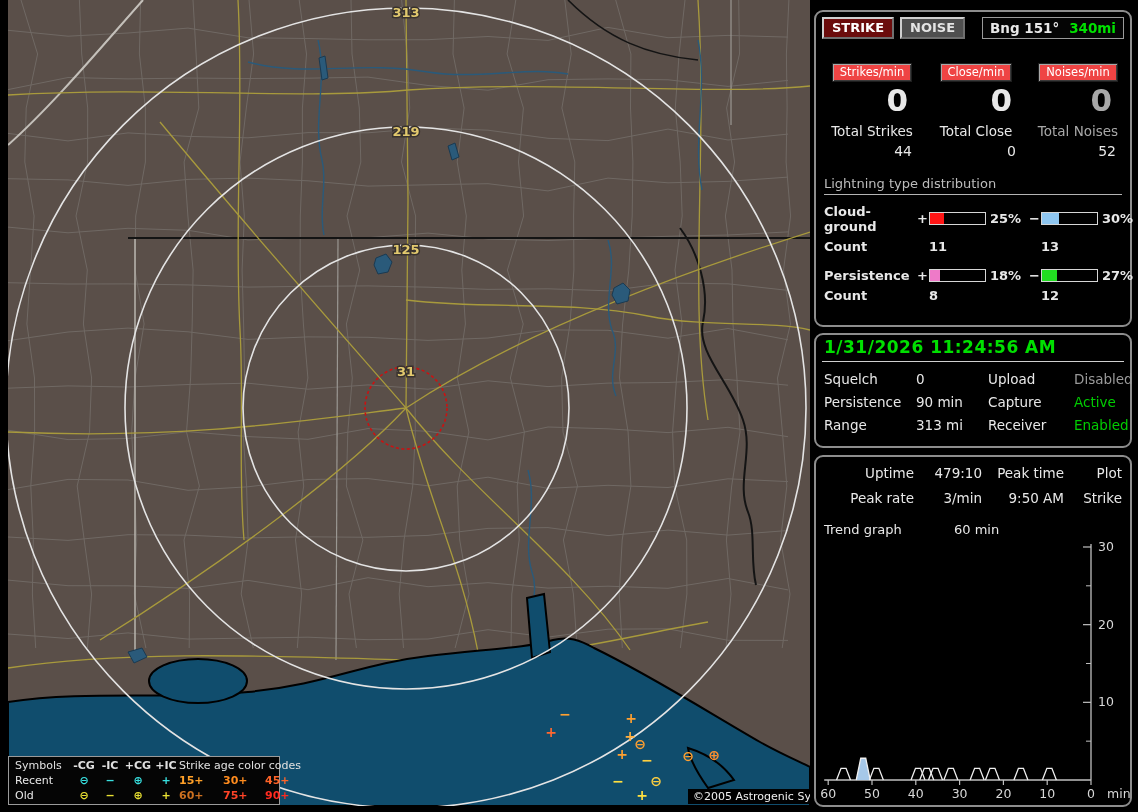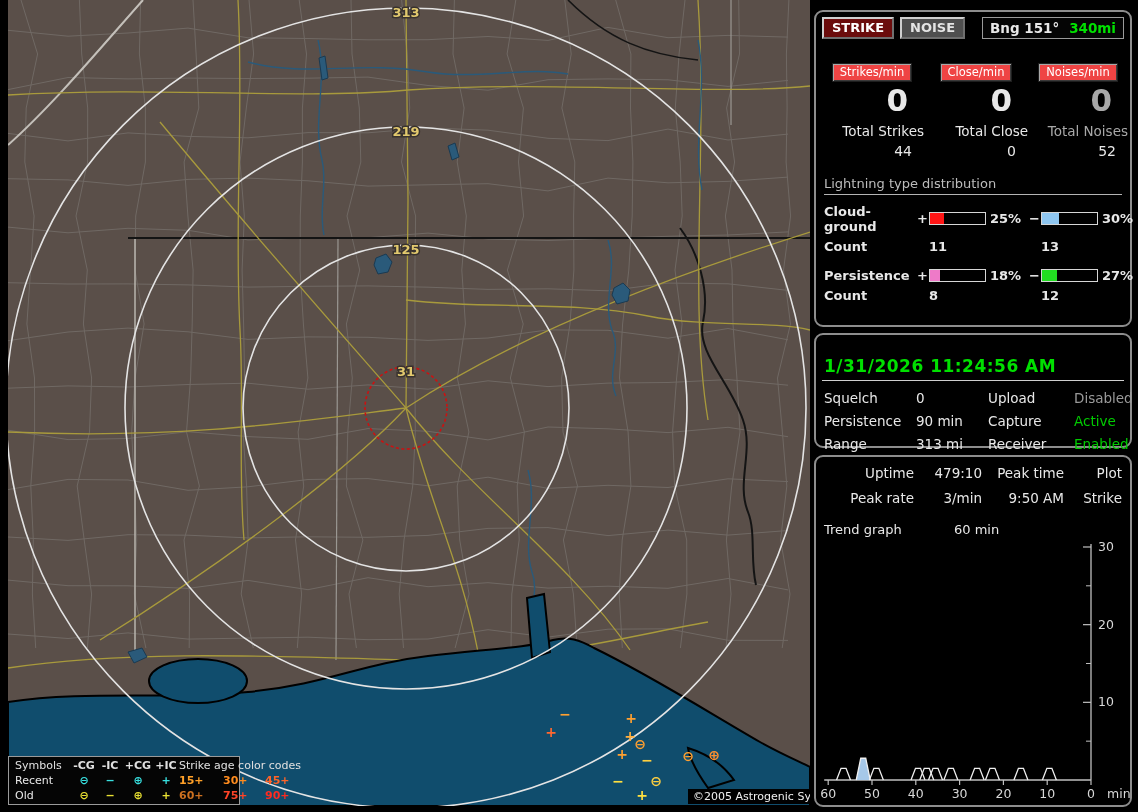--- a/index.html
+++ b/index.html
@@ -7,21 +7,21 @@
        font-family:"DejaVu Sans","Liberation Sans",sans-serif;color:#e8e8e8;}
 
   
   #map{position:absolute;left:8px;top:0;width:802px;height:806px;overflow:hidden;background:#7f1d1d;}
   #map svg{position:absolute;left:0;top:0;}
   #symbols span{position:absolute;transform:translate(-50%,-50%);font-weight:bold;font-size:14px;line-height:1;}
   #copyright{position:absolute;left:680px;top:789px;background:#000;color:#f0f0f0;
              font-size:11px;padding:1px 5px;white-space:nowrap;}
 
   
-  #legend{position:absolute;left:0px;top:756px;width:232px;height:49px;background:#050505;
+  #legend{position:absolute;left:0px;top:756px;width:272px;height:49px;background:#050505;
           border:1px solid #9a9a9a;font-size:11px;color:#e8e8e8;
           display:grid;grid-template-columns:56px 26px 26px 30px 26px 44px 42px 42px;
           grid-auto-rows:15px;align-items:center;padding:1px 0 1px 6px;box-sizing:border-box;}
   #legend .hdr{color:#e0e0e0;}
   #legend .age-hdr{grid-column:6 / span 3;text-align:left;}
   #legend .sym{text-align:center;font-weight:bold;}
   #legend .age{font-weight:bold;}
 
   
   .pbox{position:absolute;background:#000;border:2px solid #8d8d8d;border-radius:9px;box-sizing:border-box;}
@@ -36,35 +36,35 @@
   #btn-noise{background:#4f4f4f;color:#e4e4e4;}
   #bng{margin-left:auto;background:#050505;border:1px solid #9a9a9a;display:flex;align-items:center;
        width:126px;justify-content:space-between;padding:2px 7px;font-weight:bold;font-size:13.5px;}
   #bng .rng{color:#00e000;}
 
   .c-grid{display:grid;grid-template-columns:104px 104px 100px;margin:0 2px 0 4px;}
   .rate-row{margin-top:24px;}
   .rate-btn{justify-self:center;background:#ef4444;color:#fff;font-size:11.5px;padding:1px 7px 2px 7px;
             border:1px solid #1e1e1e;box-shadow:inset 1px 1px 0 #a8a8a8,inset -1px -1px 0 #3a3a3a;}
   .zero{font-size:31px;font-weight:bold;text-align:right;padding-right:16px;line-height:1.05;margin-top:2px;}
-  .tlabel{font-size:13.5px;text-align:right;margin-top:6px;}
+  .tlabel{font-size:13.5px;text-align:center;margin-top:6px;}
   .tval{font-size:14px;text-align:right;padding-right:12px;margin-top:4px;}
   .muted{color:#a8a8a8;}
 
   .dist-title{margin:17px 8px 0 8px;color:#bcbcbc;font-size:13px;border-bottom:1px solid #b4b4b4;padding-bottom:3px;}
   .dist-row{display:grid;grid-template-columns:92px 13px 57px 42px 13px 57px 44px;align-items:center;
             margin:9px 4px 0 8px;font-size:13px;font-weight:bold;}
   .dist-row .sign{text-align:center;}
   .bar{height:11px;border:1px solid #d6d6d6;background:#000;}
   .bar-fill{height:100%;}
   .pct{padding-left:4px;}
   .cnt-row{margin-top:5px;}
 
   
-  #box-status .dt{color:#00e000;font-weight:bold;font-size:17px;margin:21px 8px 0 8px;letter-spacing:.5px;}
+  #box-status .dt{color:#00e000;font-weight:bold;font-size:17px;margin:2px 8px 0 8px;letter-spacing:.5px;}
   #box-status hr{border:none;border-top:1px solid #d0d0d0;margin:4px 6px 9px 6px;}
   .info-grid{display:grid;grid-template-columns:92px 72px 86px auto;row-gap:7px;
              margin:0 8px;font-size:13.5px;}
   .v-gray{color:#9a9a9a;}
   .v-green{color:#00cc00;}
 
   
   .stats-grid{display:grid;grid-template-columns:90px 68px 82px auto;row-gap:9px;margin:8px 8px 0 8px;font-size:13.5px;text-align:right;}
   .trend-row{display:grid;grid-template-columns:90px auto;margin:16px 8px 0 8px;font-size:13px;gap:40px;}
   #trend{position:absolute;left:2px;top:80px;}

